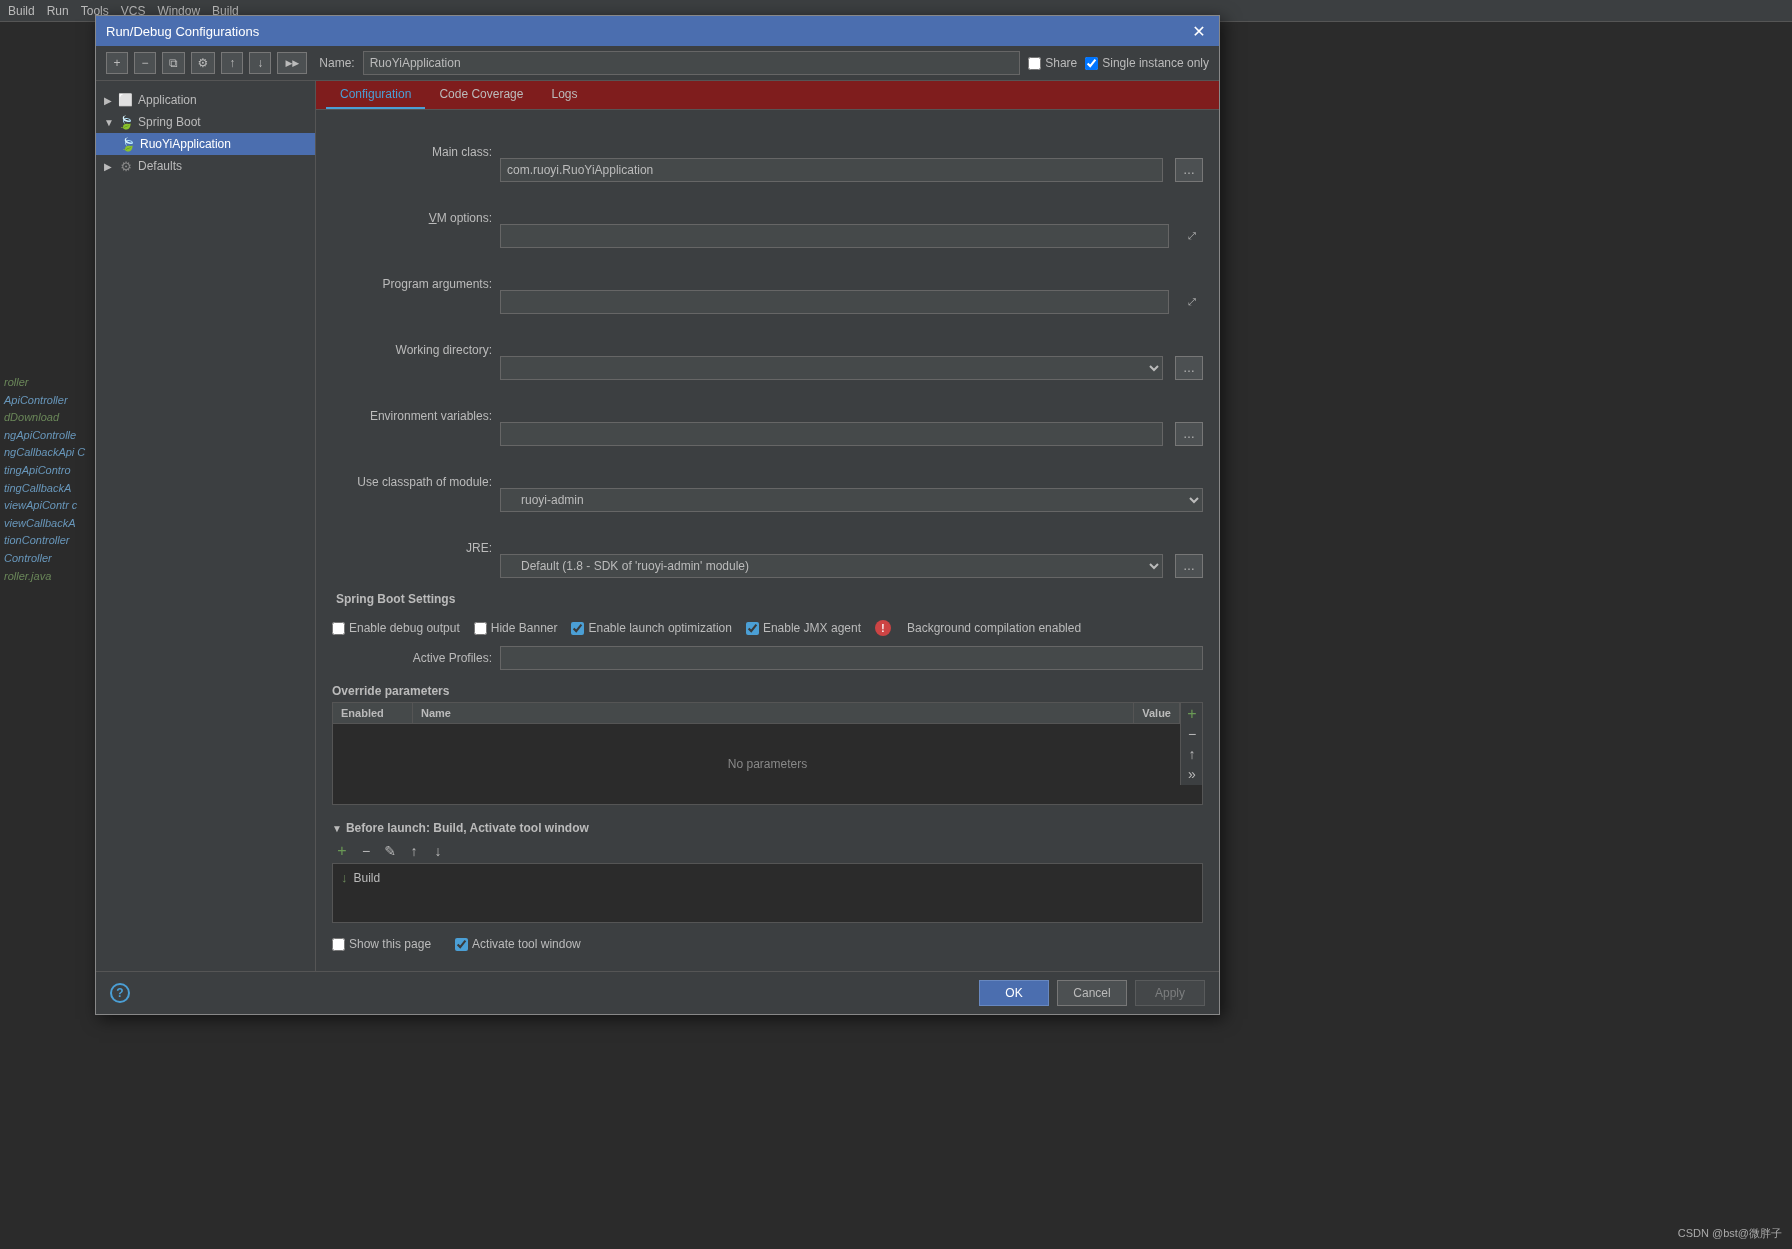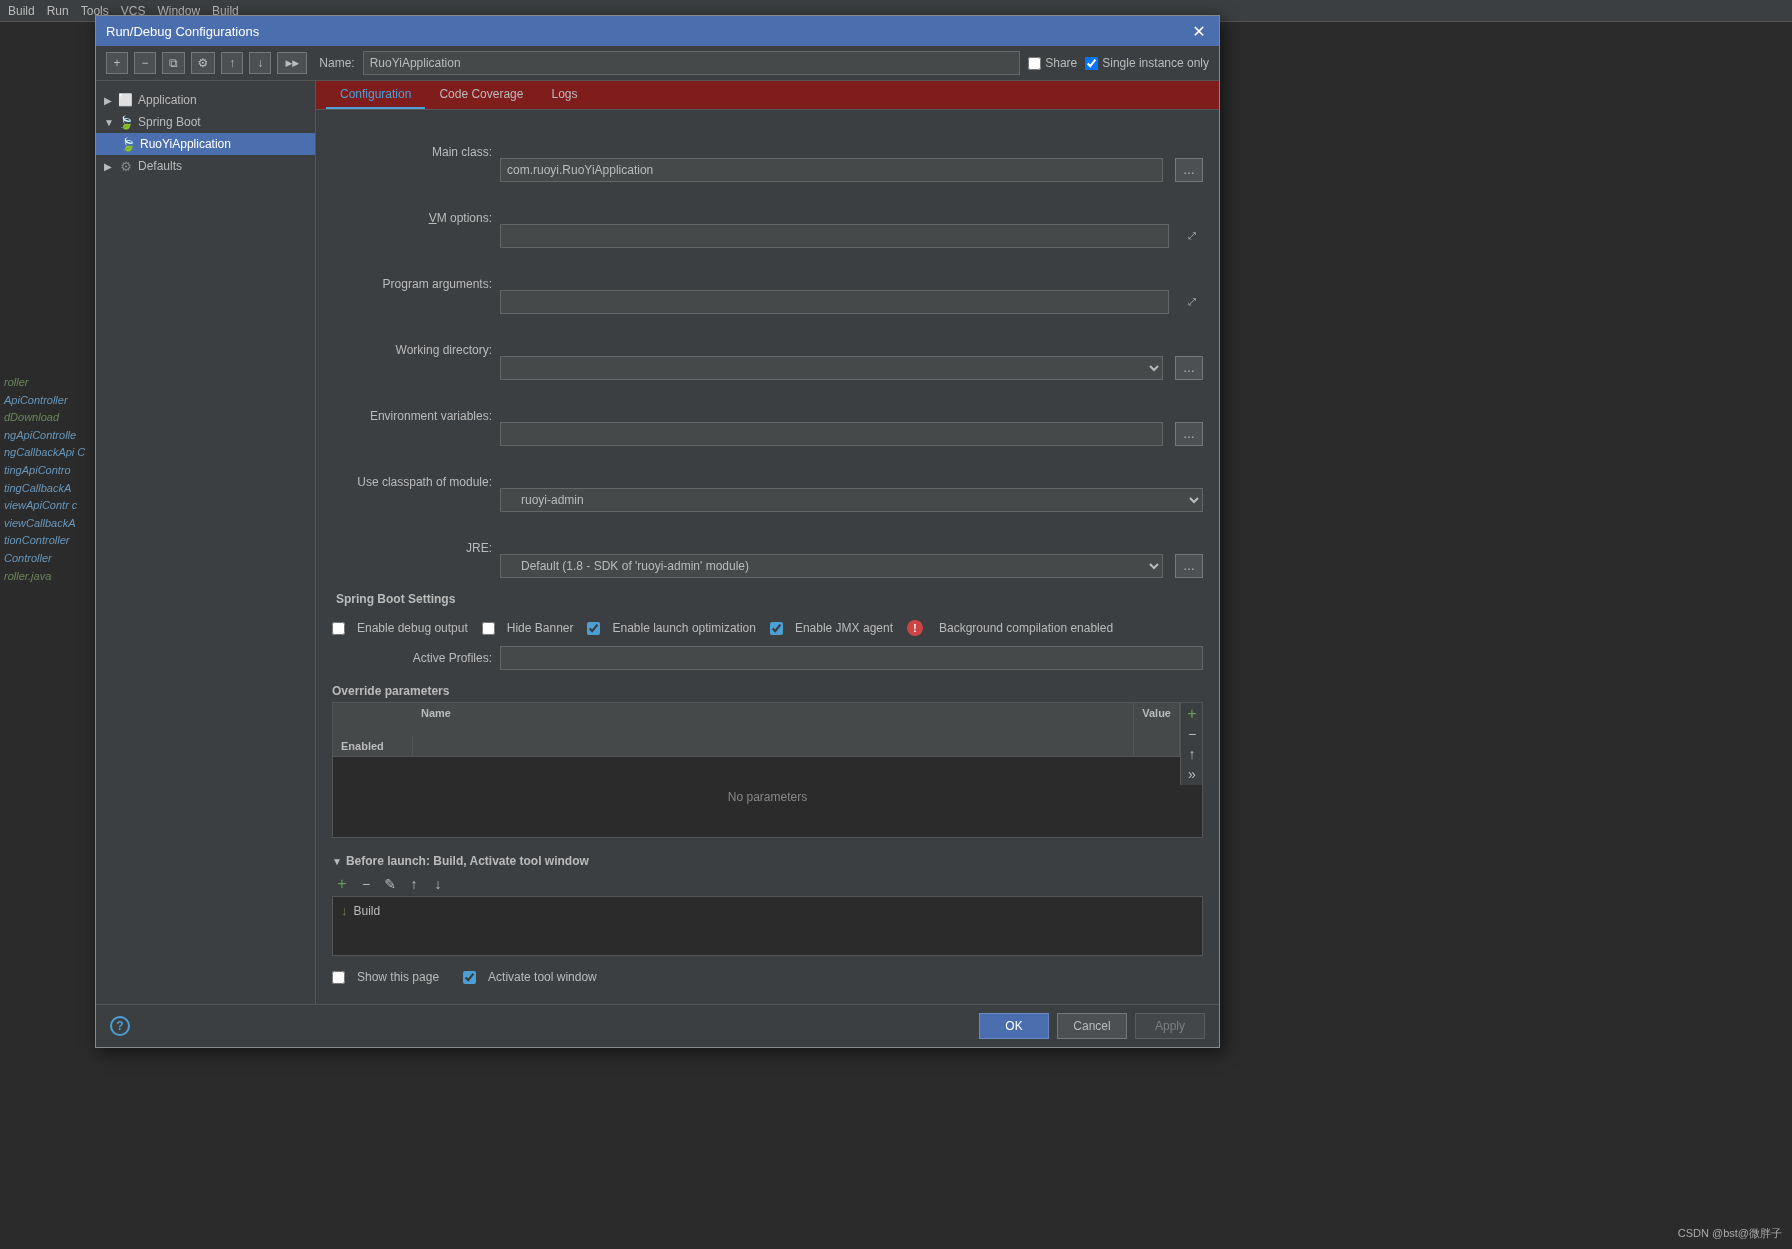--- a/index.html
+++ b/index.html
@@ -227,21 +227,21 @@
     .checkbox-row {
       display: flex;
       align-items: center;
       gap: 14px;
       padding: 4px 0;
       flex-wrap: wrap;
     }
     .checkbox-item {
       display: flex;
       align-items: center;
-      gap: 12px;
+      gap: 4px;
       color: #bbbbbb;
       font-size: 12px;
       cursor: pointer;
     }
     .checkbox-item input[type="checkbox"] {
       accent-color: #4b9fd5;
       width: 13px; height: 13px;
     }
 
     .error-badge {
@@ -312,21 +312,21 @@
       background: #45494a;
       border-bottom: 1px solid #555;
     }
     .th { 
       padding: 4px 8px; 
       color: #bbbbbb; 
       font-size: 11px; 
       font-weight: 600;
       border-right: 1px solid #555;
     }
-    .th:first-child { width: 80px; margin-top: 33px; }
+    .th:first-child { width: 80px; }
     .th:nth-child(2) { flex: 1; }
     .th:last-child { flex: 1; border-right: none; }
     .table-body {
       height: 80px;
       display: flex;
       align-items: center;
       justify-content: center;
       color: #888;
       font-size: 12px;
     }

